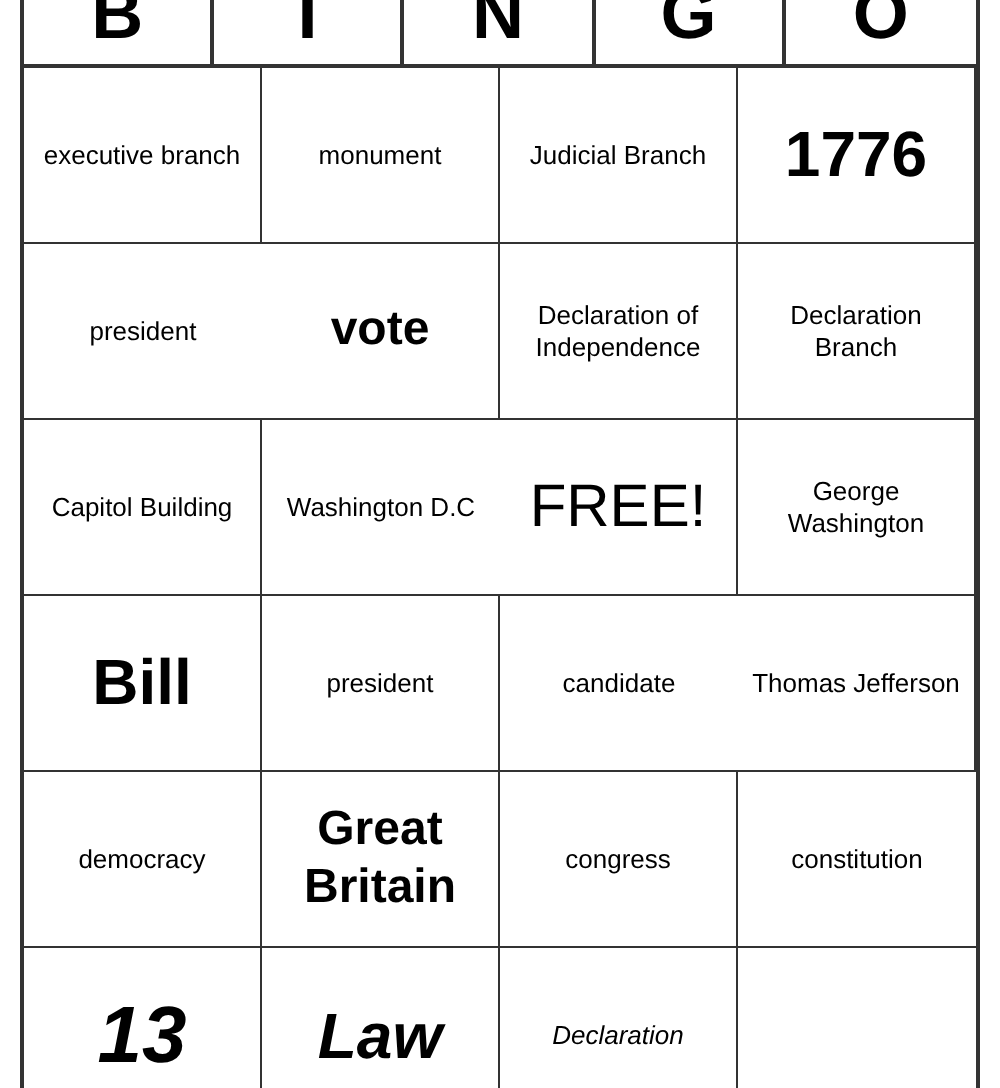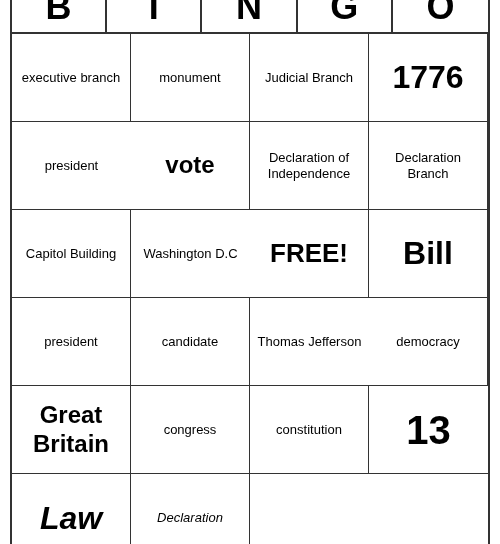--- a/index.html
+++ b/index.html
@@ -78,22 +78,22 @@
       font-size: 32px;
       font-weight: bold;
     }
 
     .bingo-cell.xxl-text {
       font-size: 40px;
       font-weight: bold;
     }
 
     .bingo-cell.free {
-      font-size: 26px;
-      font-weight: bold;
+      font-size: 30px;
+      font-weight: normal;
       text-align: right;
     }
   </style>
 </head>
 <body>
 
 <div class="bingo-card">
   <div class="bingo-header">
     <div class="bingo-header-cell">B</div>
     <div class="bingo-header-cell">I</div>
@@ -106,20 +106,21 @@
       <div class="bingo-cell">monument</div>
       <div class="bingo-cell">Judicial Branch</div>
       <div class="bingo-cell xl-text">1776</div>
       <div class="bingo-cell">president</div>
       <div class="bingo-cell large-text">vote</div>
       <div class="bingo-cell">Declaration of Independence</div>
       <div class="bingo-cell">Declaration Branch</div>
       <div class="bingo-cell">Capitol Building</div>
       <div class="bingo-cell">Washington D.C</div>
       <div class="bingo-cell free">FREE!</div>
+      <div class="bingo-cell">George Washington</div>
       <div class="bingo-cell xl-text">Bill</div>
       <div class="bingo-cell">president</div>
       <div class="bingo-cell">candidate</div>
       <div class="bingo-cell">Thomas Jefferson</div>
       <div class="bingo-cell">democracy</div>
       <div class="bingo-cell large-text">Great Britain</div>
       <div class="bingo-cell">congress</div>
       <div class="bingo-cell">constitution</div>
       <div class="bingo-cell xxl-text">13</div>
       <div class="bingo-cell xl-text">Law</div>

